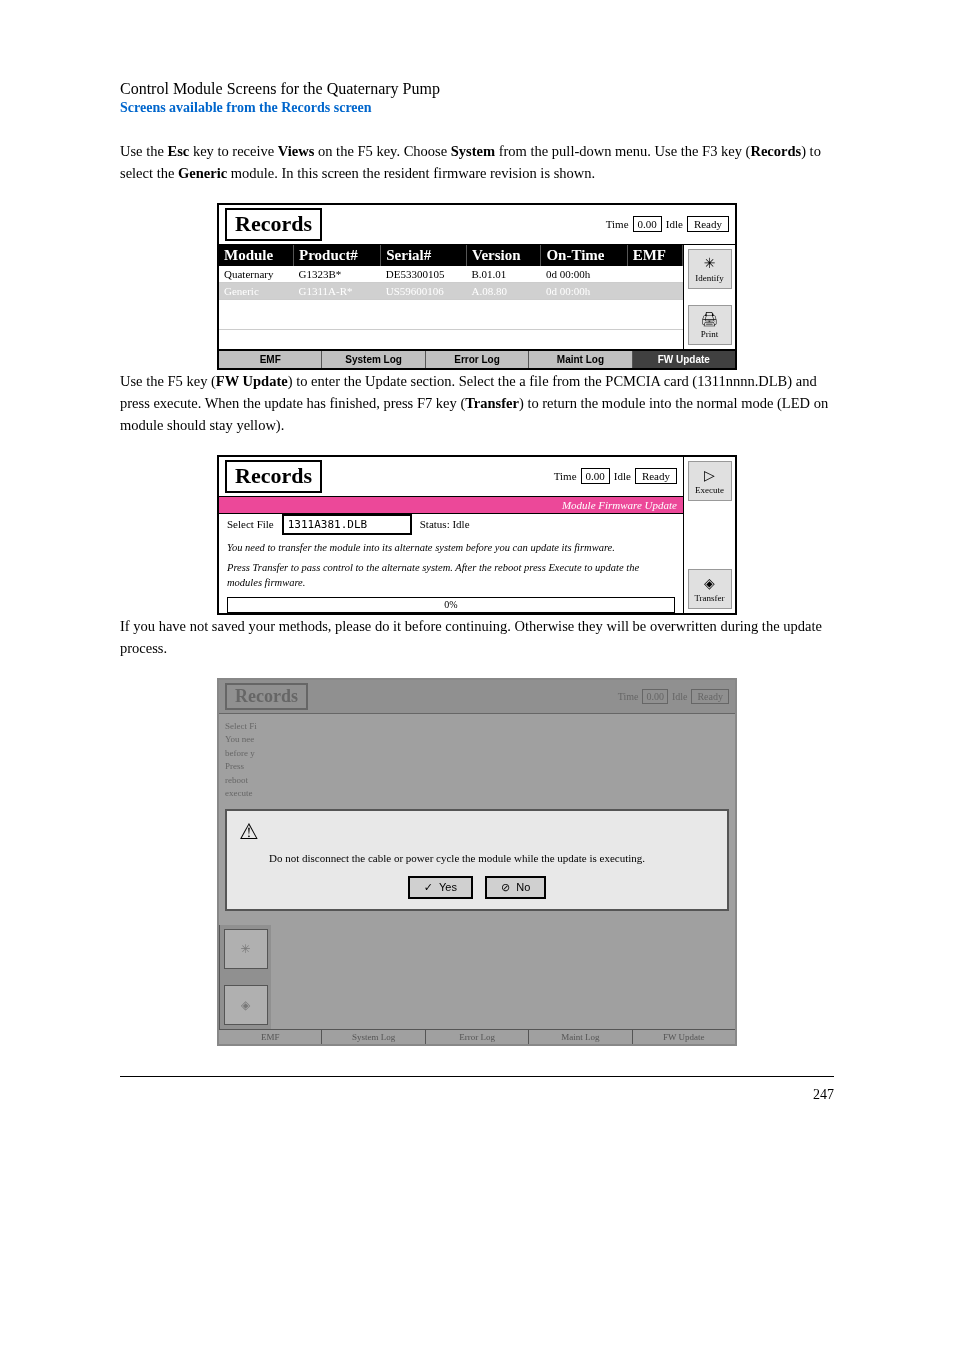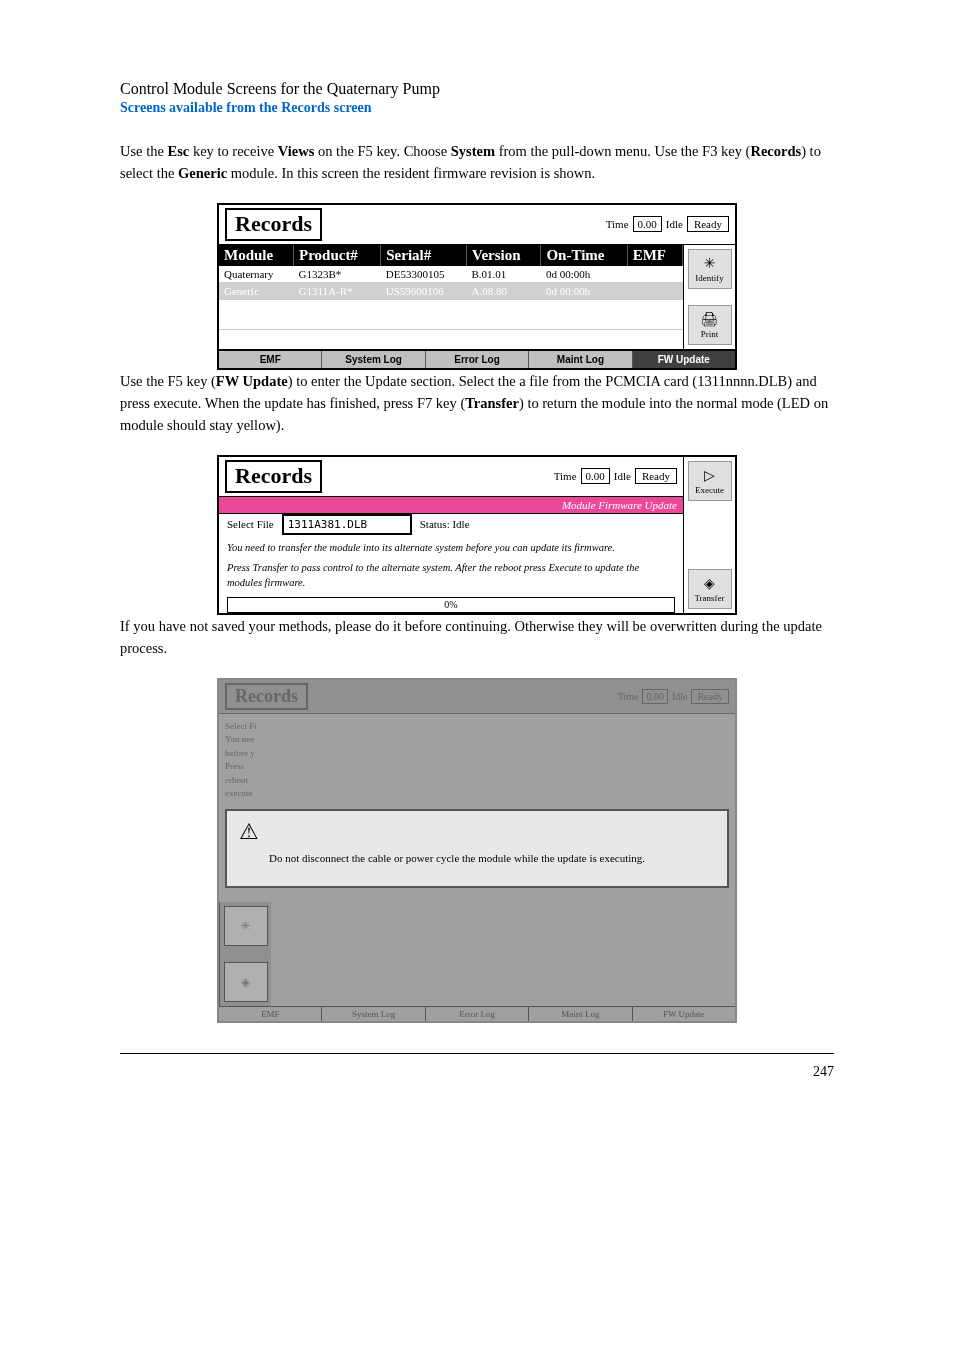--- a/index.html
+++ b/index.html
@@ -518,20 +518,24 @@
               <div>execute</div>
             </div>
 
             <div class="dialog-box">
               <div class="dialog-title-row">
                 <span class="dialog-warning-icon">⚠</span>
               </div>
               <div class="dialog-sub-text">
                 Do not disconnect the cable or power cycle the module while the update is executing.
               </div>
+              <div class="dialog-buttons">
+                <button class="dialog-btn">✓&nbsp;&nbsp;Yes</button>
+                <button class="dialog-btn">⊘&nbsp;&nbsp;No</button>
+              </div>
             </div>
           </div>
 
           <div style="width:52px; border-left:1px solid #555; background:#909090; display:flex; flex-direction:column; align-items:center; padding:4px 2px; gap:8px;">
             <div class="sidebar-btn-gray">
               <span style="font-size:12px; color:#777;">✳</span>
             </div>
             <div style="flex:1;"></div>
             <div class="sidebar-btn-gray">
               <span style="font-size:12px; color:#777;">◈</span>

